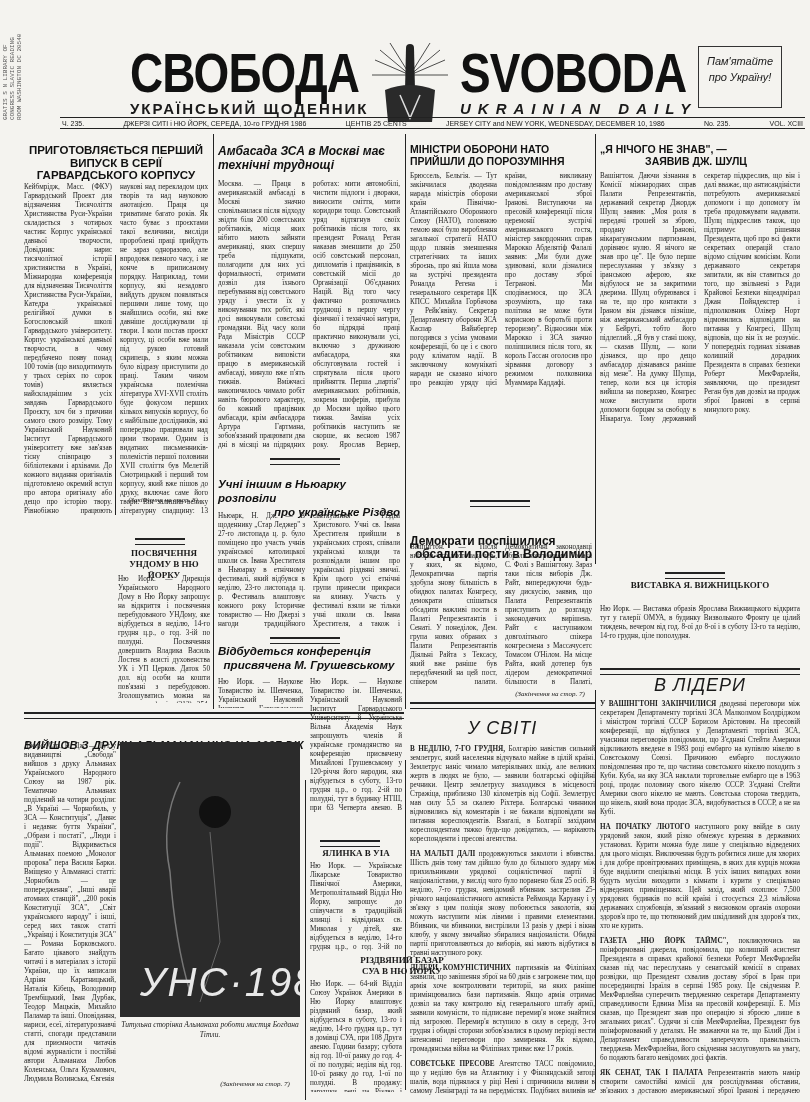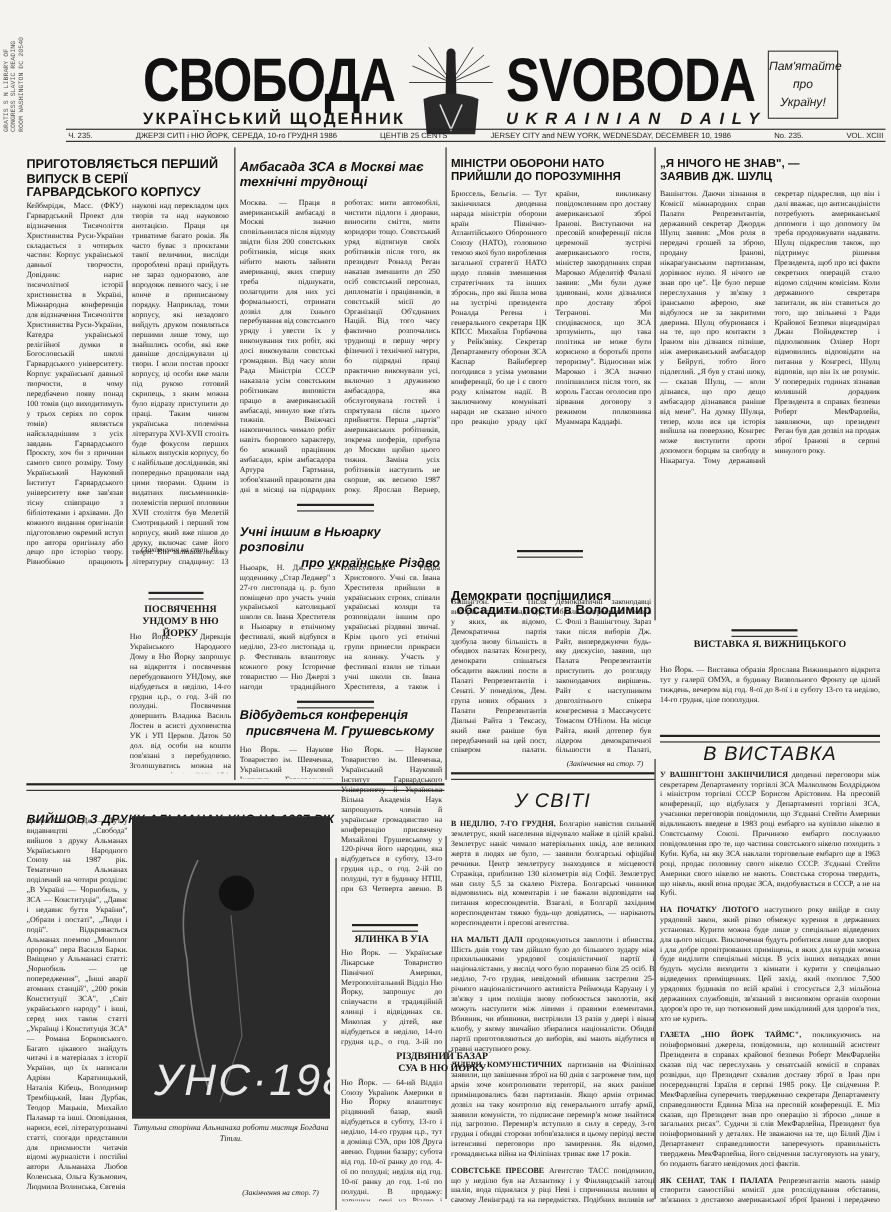--- a/index.html
+++ b/index.html
@@ -7,21 +7,21 @@
   .abs{position:absolute;}
   .stamp{left:2px;top:20px;width:30px;height:100px;font-family:"Liberation Mono",monospace;font-size:6px;color:#555;writing-mode:vertical-rl;transform:rotate(180deg);line-height:7px;}
   .mast{left:130px;top:40px;width:570px;height:70px;}
   .mast-title{font-family:"Liberation Sans",sans-serif;font-weight:bold;font-size:56px;letter-spacing:-1px;color:#111;position:absolute;top:0;transform:scaleX(0.82);transform-origin:left top;}
   .mast-ua{left:0;}
   .mast-en{left:330px;}
   .emblem{left:240px;top:0;width:80px;height:85px;position:absolute;}
   .mast-sub{font-family:"Liberation Sans",sans-serif;font-weight:bold;font-size:15px;letter-spacing:2px;position:absolute;top:60px;}
   .mast-sub-ua{left:0;}
   .mast-sub-en{left:330px;font-style:italic;letter-spacing:7px;}
-  .remember{left:698px;top:46px;width:64px;height:62px;border:1px solid #333;font-family:"Liberation Sans",sans-serif;font-style:italic;font-size:11px;text-align:center;line-height:16px;padding-top:6px;box-sizing:border-box;}
+  .remember{left:698px;top:46px;width:84px;height:62px;border:1px solid #333;font-family:"Liberation Sans",sans-serif;font-style:italic;font-size:11px;text-align:center;line-height:16px;padding-top:6px;box-sizing:border-box;}
   .dateline{left:60px;top:117px;width:745px;height:12px;border-top:1px solid #222;border-bottom:1px solid #222;font-family:"Liberation Sans",sans-serif;font-size:7px;display:flex;justify-content:space-between;align-items:center;padding:0 2px;box-sizing:border-box;}
   .vr{position:absolute;width:1px;background:#222;}
   .dbl{position:absolute;height:4px;border-top:2px solid #222;border-bottom:1px solid #222;}
   .head{font-family:"Liberation Sans",sans-serif;font-weight:bold;color:#111;line-height:1.1;}
   .head-it{font-family:"Liberation Sans",sans-serif;font-style:italic;font-weight:bold;color:#111;line-height:1.2;}
   .body{font-size:7.2px;line-height:9px;text-align:justify;color:#222;overflow:hidden;}
   .col2{column-count:2;column-gap:8px;}
   .cont{font-style:italic;font-size:7px;text-align:center;}
   .sub{font-family:"Liberation Serif",serif;font-weight:bold;font-size:9px;text-align:center;line-height:11px;}
   .sec{font-family:"Liberation Sans",sans-serif;font-style:italic;font-size:18px;text-align:center;letter-spacing:1px;}
@@ -71,21 +71,21 @@
 </div>
 
 <div class="vr" style="left:213px;top:134px;height:575px;"></div>
 <div class="vr" style="left:405px;top:134px;height:575px;"></div>
 <div class="vr" style="left:595px;top:134px;height:430px;"></div>
 <div class="vr" style="left:115px;top:255px;height:260px;"></div>
 <div class="vr" style="left:405px;top:760px;height:330px;"></div>
 <div class="vr" style="left:595px;top:690px;height:400px;"></div>
 <div class="vr" style="left:305px;top:780px;height:320px;"></div>
 
-<div class="abs head" style="left:24px;top:144px;width:184px;font-size:11.5px;text-align:left;">ПРИГОТОВЛЯЄТЬСЯ ПЕРШИЙ ВИПУСК В СЕРІЇ ГАРВАРДСЬКОГО КОРПУСУ</div>
+<div class="abs head" style="left:24px;top:144px;width:184px;font-size:11.5px;text-align:center;">ПРИГОТОВЛЯЄТЬСЯ ПЕРШИЙ ВИПУСК В СЕРІЇ ГАРВАРДСЬКОГО КОРПУСУ</div>
 <div class="abs body col2" style="left:24px;top:183px;width:184px;height:335px;">Кейбмрідж, Масс. (ФКУ) Гарвардський Проект для відзначення Тисячоліття Християнства Руси-України складається з чотирьох частин: Корпус української давньої творчости, Довідник: нарис тисячолітної історії християнства в Україні, Міжнародна конференція для відзначення Тисячоліття Християнства Руси-України, Катедра української релігійної думки в Богословській школі Гарвардського університету. Корпус української давньої творчости, в чому передбачено появу понад 100 томів (що виходитимуть у трьох серіях по сорок томів) являється найскладнішим з усіх завдань Гарвардського Проєкту, хоч би з причини самого свого розміру. Тому Український Науковий Інститут Гарвардського університету вже зав'язав тісну співпрацю з бібліотеками і архівами. До кожного видання оригіналів підготовлено окремий вступ про автора оригіналу або дещо про історію твору. Рівнобіжно працюють наукові над перекладом цих творів та над науковою анотацією. Праця ця триватиме багато років. Як часто буває з проєктами такої величини, висліди пророблені праці прийдуть не зараз одноразово, але впродовж певного часу, і не конче в приписаному порядку. Наприклад, томи корпусу, які незадовго вийдуть друком появляться першими лише тому, що знайшлись особи, які вже давніше досліджували ці твори. І коли постав проєкт корпусу, ці особи вже мали під рукою готовий скрипець, з яким можна було відразу приступити до праці. Таким чином українська полемічна література XVI-XVII століть буде фокусом перших кількох випусків корпусу, бо є найбільше дослідників, які попередньо працювали над цими творами. Одним із видатних письменників-полемістів першої половини XVII століття був Мелетій Смотрицький і перший том корпусу, який вже пішов до друку, включає саме його твори. Він залишив велику літературну спадщину: 13 існуючих друкованих творів, один рукопис та 15 листів, хоч точне число усіх його творів невідоме. Всі полемічні трактати Смотрицького написані польською мовою. Старослов'янською мовою вийшли його „Граматики славенскія..." і „Казанія...", а листи написані латинською або середньо-українською мовами. Том присвячений Смотрицькому зложив професор Каліфорнійського університету в Берклі д-р Девід Фрик. Українським читачам Гарвардський Український Науковий Інститут вже відомий з попередніх видань. Видавництво Гарвардського університету сподівається, що вспіє видати цей том праць Смотрицького ще цієї зими. До тому увійдуть перевидання оригіналів 11 праць, які впродовж століть ніколи не були в цілості</div>
 <div class="abs cont" style="left:118px;top:496px;width:90px;">(Закінчення на стор. 8)</div>
 
 <div class="dbl" style="left:135px;top:538px;width:50px;"></div>
 <div class="abs sub" style="left:118px;top:548px;width:92px;">ПОСВЯЧЕННЯ УНДОМУ В НЮ ЙОРКУ</div>
 <div class="abs body" style="left:118px;top:575px;width:92px;height:128px;">Ню Йорк. — Дирекція Українського Народного Дому в Ню Йорку запрошує на відкриття і посвячення перебудованого УНДому, яке відбудеться в неділю, 14-го грудня ц.р., о год. 3-ій по полудні. Посвячення довершить Владика Василь Лостен в асисті духовенства УК і УП Церков. Даток 50 дол. від особи на кошти пов'язані з перебудовою. Зголошуватись можна на число телефонів (212) 254-1148, в годинах 9-12 ранку або (212) 962-1170 в годинах 6-8 вечора.</div>
 <div class="abs body" style="left:24px;top:525px;width:88px;height:180px;"></div>
 
 <div class="abs head-it" style="left:218px;top:144px;width:182px;font-size:12px;">
   <span>Амбасада ЗСА в Москві має технічні труднощі</span>
@@ -106,21 +106,21 @@
 </div>
 <div class="abs body" style="left:218px;top:678px;width:85px;height:30px;">Ню Йорк. — Наукове Товариство ім. Шевченка, Український Науковий Інститут Гарвардського Університету й Українська Вільна Академія Наук запрошують членів й українське громадянство на конференцію присвячену Михайлові Грушевському у 120-річчя його народин, яка відбудеться в суботу, 13-го грудня ц.р., о год. 2-ій по полудні, тут в будинку НТШ, при 63 Четверта авеню. В програмі: проф. Омелян Пріцак з УНІГУ — Львівський період діяльности М. Грушевського, проф. Ярослав Пеленський з УВАН — суспільно-політичні ідеї М. Грушевського, д-р Ярослав Падох з НТШ — М. Грушевський як історик українського права. Програмою керуватиме проф. Ярослав Білінський.</div>
 <div class="abs body" style="left:310px;top:678px;width:92px;height:135px;">Ню Йорк. — Наукове Товариство ім. Шевченка, Український Науковий Інститут Гарвардського Університету й Українська Вільна Академія Наук запрошують членів й українське громадянство на конференцію присвячену Михайлові Грушевському у 120-річчя його народин, яка відбудеться в суботу, 13-го грудня ц.р., о год. 2-ій по полудні, тут в будинку НТШ, при 63 Четверта авеню. В програмі: проф. Омелян Пріцак з УНІГУ — Львівський період діяльности М. Грушевського, проф. Ярослав Пеленський з УВАН — суспільно-політичні ідеї М. Грушевського, д-р Ярослав Падох з НТШ — М. Грушевський як історик українського права. Програмою керуватиме проф. Ярослав Білінський.</div>
 
 <div class="abs head" style="left:410px;top:144px;width:182px;font-size:10.5px;">МІНІСТРИ ОБОРОНИ НАТО ПРИЙШЛИ ДО ПОРОЗУМІННЯ</div>
 <div class="abs body col2" style="left:410px;top:172px;width:182px;height:298px;">Брюссель, Бельгія. — Тут закінчилася дводенна нарада міністрів оборони країн Північно-Атлантійського Оборонного Союзу (НАТО), головною темою якої було вироблення загальної стратегії НАТО щодо плянів зменшення стратегічних та інших зброєнь, про які йшла мова на зустрічі президента Роналда Регена і генерального секретаря ЦК КПСС Михайла Горбачова у Рейк'явіку. Секретар Департаменту оборони ЗСА Каспар Вайнбергер погодився з усіма умовами конференції, бо це і є свого роду кліматом надії. В заключному комунікаті наради не сказано нічого про реакцію уряду цієї країни, викликану повідомленням про доставу американської зброї Іранові. Виступаючи на пресовій конференції після церемонії зустрічі американського гостя, міністер закордонних справ Марокко Абделятіф Фалалі заявив: „Ми були дуже здивовані, коли дізналися про доставу зброї Теграновi. Ми сподіваємося, що ЗСА зрозуміють, що така політика не може бути корисною в боротьбі проти тероризму". Відносини між Марокко і ЗСА значно поліпшилися після того, як король Гассан оголосив про зірвання договору з режимом полковника Муаммара Каддафі.</div>
 <div class="dbl" style="left:470px;top:500px;width:60px;"></div>
 
 <div class="abs head" style="left:600px;top:144px;width:192px;font-size:10.5px;">
   <div>„Я НІЧОГО НЕ ЗНАВ", —</div>
-  <div style="text-align:left;">ЗАЯВИВ ДЖ. ШУЛЦ</div>
+  <div style="text-align:center;">ЗАЯВИВ ДЖ. ШУЛЦ</div>
 </div>
 <div class="abs body col2" style="left:600px;top:172px;width:200px;height:380px;">Вашінгтон. Даючи зізнання в Комісії міжнародних справ Палати Репрезентантів, державний секретар Джордж Шулц заявив: „Моя роля в передачі грошей за зброю, продану Іранові, нікарагуанським партизанам, дорівнює нулю. Я нічого не знав про це". Це було перше переслухання у зв'язку з іранською аферою, яке відбулося не за закритими дверима. Шулц обурювався і на те, що про контакти з Іраном він дізнався пізніше, ніж американський амбасадор у Бейруті, тобто його підлеглий. „Я був у стані шоку, — сказав Шулц, — коли дізнався, що про дещо амбасадор дізнавався раніше від мене". На думку Шулца, тепер, коли вся ця історія вийшла на поверхню, Конгрес може виступити проти допомоги борцям за свободу в Нікарагуа. Тому державний секретар підкреслив, що він і далі вважає, що антисандіністи потребують американської допомоги і що допомогу їм треба продовжувати надавати. Шулц підкреслив також, що підтримує рішення Президента, щоб про всі факти секретних операцій стало відомо слідчим комісіям. Коли державного секретаря запитали, як він ставиться до того, що звільнені з Ради Крайової Безпеки віцеадмірал Джан Пойндекстер і підполковник Олівер Норт відмовились відповідати на питання у Конгресі, Шулц відповів, що він їх не розуміє. У попередніх годинах зізнавав колишній дорадник Президента в справах безпеки Роберт МекФарлейн, заявляючи, що президент Реган був дав дозвіл на продаж зброї Іранові в серпні минулого року.</div>
 
 <div class="abs head" style="left:410px;top:535px;width:182px;font-size:12px;">
   <div>Демократи поспішилися</div>
   <div style="text-align:right;">обсадити пости в Володимир</div>
 </div>
 <div class="abs body col2" style="left:410px;top:543px;width:182px;height:145px;">Вашінгтон. — Після виборів 4-го листопада ц.р., у яких, як відомо, Демократична партія здобула знову більшість в обидвох палатах Конгресу, демократи спішаться обсадити важливі пости в Палаті Репрезентантів і Сенаті. У понеділок, Дем. група нових обраних з Палати Репрезентантів Діяльні Райта з Тексасу, який вже раніше був передбачений на цей пост, спікером палати. Демократичні законодавці обрали конгресмена Томаса С. Фолі з Вашінгтону. Зараз таки після виборів Дж. Райт, випереджуючи будь-яку дискусію, заявив, що Палата Репрезентантів приступить до розгляду законодавчих вирішень. Райт є наступником довголітнього спікера конгресмена з Массачусетс Томасом О'Нілом. На місце Райта, який дотепер був лідером демократичної більшости в Палаті, демократи обрали Томаса Фолі. Демократи заявили, що вони затруднюють кількість робітників і тим самим стимулюють американську економіку.</div>
 <div class="abs cont" style="left:505px;top:690px;width:90px;">(Закінчення на стор. 7)</div>
 
@@ -154,19 +154,19 @@
 <div class="abs body" style="left:310px;top:980px;width:92px;height:112px;">Ню Йорк. — 64-ий Відділ Союзу Українок Америки в Ню Йорку влаштовує різдвяний базар, який відбудеться в суботу, 13-го і неділю, 14-го грудня ц.р., тут в домівці СУА, при 108 Друга авеню. Години базару; субота від год. 10-ої ранку до год. 4-ої по полудні; неділя від год. 10-ої ранку до год. 1-ої по полудні. В продажу: ларушки, речі на Різдво і виграші.</div>
 
 <div class="abs sec" style="left:410px;top:718px;width:185px;">У СВІТІ</div>
 <div class="abs body lead" style="left:410px;top:745px;width:185px;height:350px;">
   <p style="margin:0 0 6px;"><b>В НЕДІЛЮ, 7-ГО ГРУДНЯ,</b> <span>Болгарію навістив сильний землетрус, який населення відчувало майже в цілій країні. Землетрус наніс чимало матеріяльних шкід, але великих жертв в людях не було, — заявили болгарські офіційні речники. Центр землетрусу знаходився в місцевості Стражіца, приблизно 130 кілометрів від Софії. Землетрус мав силу 5,5 за скалею Ріхтера. Болгарські чинники відмовились від коментарів і не бажали відповідати на питання кореспондентів. Взагалі, в Болгарії західним кореспондентам тяжко будь-що довідатись, — нарікають кореспонденти і пресові агентства.</span></p>
   <p style="margin:0 0 6px;"><b>НА МАЛЬТІ ДАЛІ</b> <span>продовжуються заколоти і вбивства. Шість днів тому там дійшло було до більшого зудару між прихильниками урядової соціялістичної партії і націоналістами, у вислід чого було поранено біля 25 осіб. В неділю, 7-го грудня, невідомий вбивник застрелив 25-річного націоналістичного активіста Реймонда Каруану і у зв'язку з цим поліція знову побоюється заколотів, які можуть наступити між лівими і правими елементами. Вбивник, чи вбивники, вистрілили 13 разів у двері і вікна клюбу, у якому звичайно збиралися націоналісти. Обидві партії приготовляються до виборів, які мають відбутися в травні наступного року.</span></p>
   <p style="margin:0 0 6px;"><b>ЛІДЕРИ КОМУНІСТИЧНИХ</b> <span>партизанів на Філіпінах заявили, що завішення зброї на 60 днів є загрожене тим, що армія хоче контролювати території, на яких раніше примінцювались бази партизанів. Якщо армія отримає дозвіл на таку контролю від генерального штабу армії, заявили комуністи, то підписане перемир'я може знайтися під загрозою. Перемир'я вступило в силу в середу, 3-го грудня і обидві сторони зобов'язалися в цьому періоді вести інтенсивні переговори про замирення. Як відомо, громадянська війна на Філіпінах триває вже 17 років.</span></p>
   <p style="margin:0 0 6px;"><b>СОВЄТСЬКЕ ПРЕСОВЕ</b> <span>Агентство ТАСС повідомило, що у неділю був на Атлантику і у Фінляндській затоці шалів, вода піднялася у ріці Неві і спричинила виливи в самому Ленінграді та на передмістях. Подібних виливів не було в Ленінграді від 16-ти років. Погода на Атлантику і в околицях Ленінграду далі погана і тому треба сподіватися нових виливів, кажуть совєтські речники. ТАСС повідомило, що від частини моря ленінградці розпочали будувати таму, яка має захоронити місто від виливів, але совєтські господарники, так як у всьому, не вспіють із закінченням будови в 1990 році, як було запляновано. Місто ставало жертвою моря 269 разів від часів царювання Петра Великого.</span></p>
 </div>
 
-<div class="abs sec" style="left:600px;top:675px;width:200px;">В ВИСТАВКА</div>
+<div class="abs sec" style="left:600px;top:675px;width:200px;">В ЛІДЕРИ</div>
 <div class="abs body lead" style="left:600px;top:700px;width:200px;height:395px;">
   <p style="margin:0 0 6px;"><b>У ВАШІНГТОНІ ЗАКІНЧИЛИСЯ</b> <span>дводенні переговори між секретарем Департаменту торгівлі ЗСА Малколмом Болдріджом і міністром торгівлі СССР Борисом Арістовим. На пресовій конференції, що відбулася у Департаменті торгівлі ЗСА, учасники переговорів повідомили, що З'єднані Стейти Америки відкликають введене в 1983 році ембарго на купівлю нікелю в Совєтському Союзі. Причиною ембарго послужило повідомлення про те, що частина совєтського нікелю походить з Куби. Куба, на яку ЗСА наклали торговельне ембарго ще в 1963 році, продає половину свого нікелю СССР. З'єднані Стейти Америки свого нікелю не мають. Совєтська сторона твердить, що нікель, який вона продає ЗСА, видобувається в СССР, а не на Кубі.</span></p>
   <p style="margin:0 0 6px;"><b>НА ПОЧАТКУ ЛЮТОГО</b> <span>наступного року ввійде в силу урядовий закон, який різко обмежує курення в державних установах. Курити можна буде лише у спеціяльно відведених для цього місцях. Виключення будуть робитися лише для хворих і для добре провітрюваних приміщень, в яких для курців можна буде виділити спеціяльні місця. В усіх інших випадках вони будуть мусіли виходити з кімнати і курити у спеціяльно відведених приміщеннях. Цей захід, який охоплює 7,500 урядових будинків по всій країні і стосується 2,3 мільйона державних службовців, зв'язаний з висновком органів охорони здоров'я про те, що тютюновий дим шкідливий для здоров'я тих, хто не курить.</span></p>
   <p style="margin:0 0 6px;"><b>ГАЗЕТА „НЮ ЙОРК ТАЙМС",</b> <span>покликуючись на поінформовані джерела, повідомила, що колишній асистент Президента в справах крайової безпеки Роберт МекФарлейн сказав під час переслухань у сенатській комісії в справах розвідки, що Президент схвалив доставу зброї в Іран при посередництві Ізраїля в серпні 1985 року. Це свідчення Р. МекФарлейна суперечить твердженню секретаря Департаменту справедливости Едвина Міза на пресовій конференції. Е. Міз сказав, що Президент знав про операцію зі зброєю „лише в загальних рисах". Судячи зі слів МекФарлейна, Президент був поінформований у деталях. Не зважаючи на те, що Білий Дім і Департамент справедливости заперечують правильність тверджень МекФарлейна, його свідчення заслуговують на увагу, бо подають багато невідомих досі фактів.</span></p>
   <p style="margin:0 0 6px;"><b>ЯК СЕНАТ, ТАК І ПАЛАТА</b> <span>Репрезентантів мають намір створити самостійні комісії для розслідування обставин, зв'язаних з доставою американської зброї Іранові і передачею грошей нікарагуанським партизанам. Однак республіканці і демократи ще не прийшли до згоди щодо початку праці комісій. Нинішній лідер республіканської більшости в Сенаті Роберт Дол настоює на скликанні надзвичайної сесії Сенату негайно, тобто ще до 1-го січня 1987 року, коли приступить до праці Сенат нового складу, в якому більшість уже буде належати демократам. Проти скликання надзвичайної сесії різко виступив сенатор-демократ Роберт Бирд і конгресмен Джим Райт, який стане новим спікером Палати Репрезентантів. Між Р. Бирдом і Р. Долом уже досягнута домовленість, що до комісії увійдуть 11 сенаторів — шість демократів і п'ять республіканців.</span></p>
 </div>
 
 </body></html>

